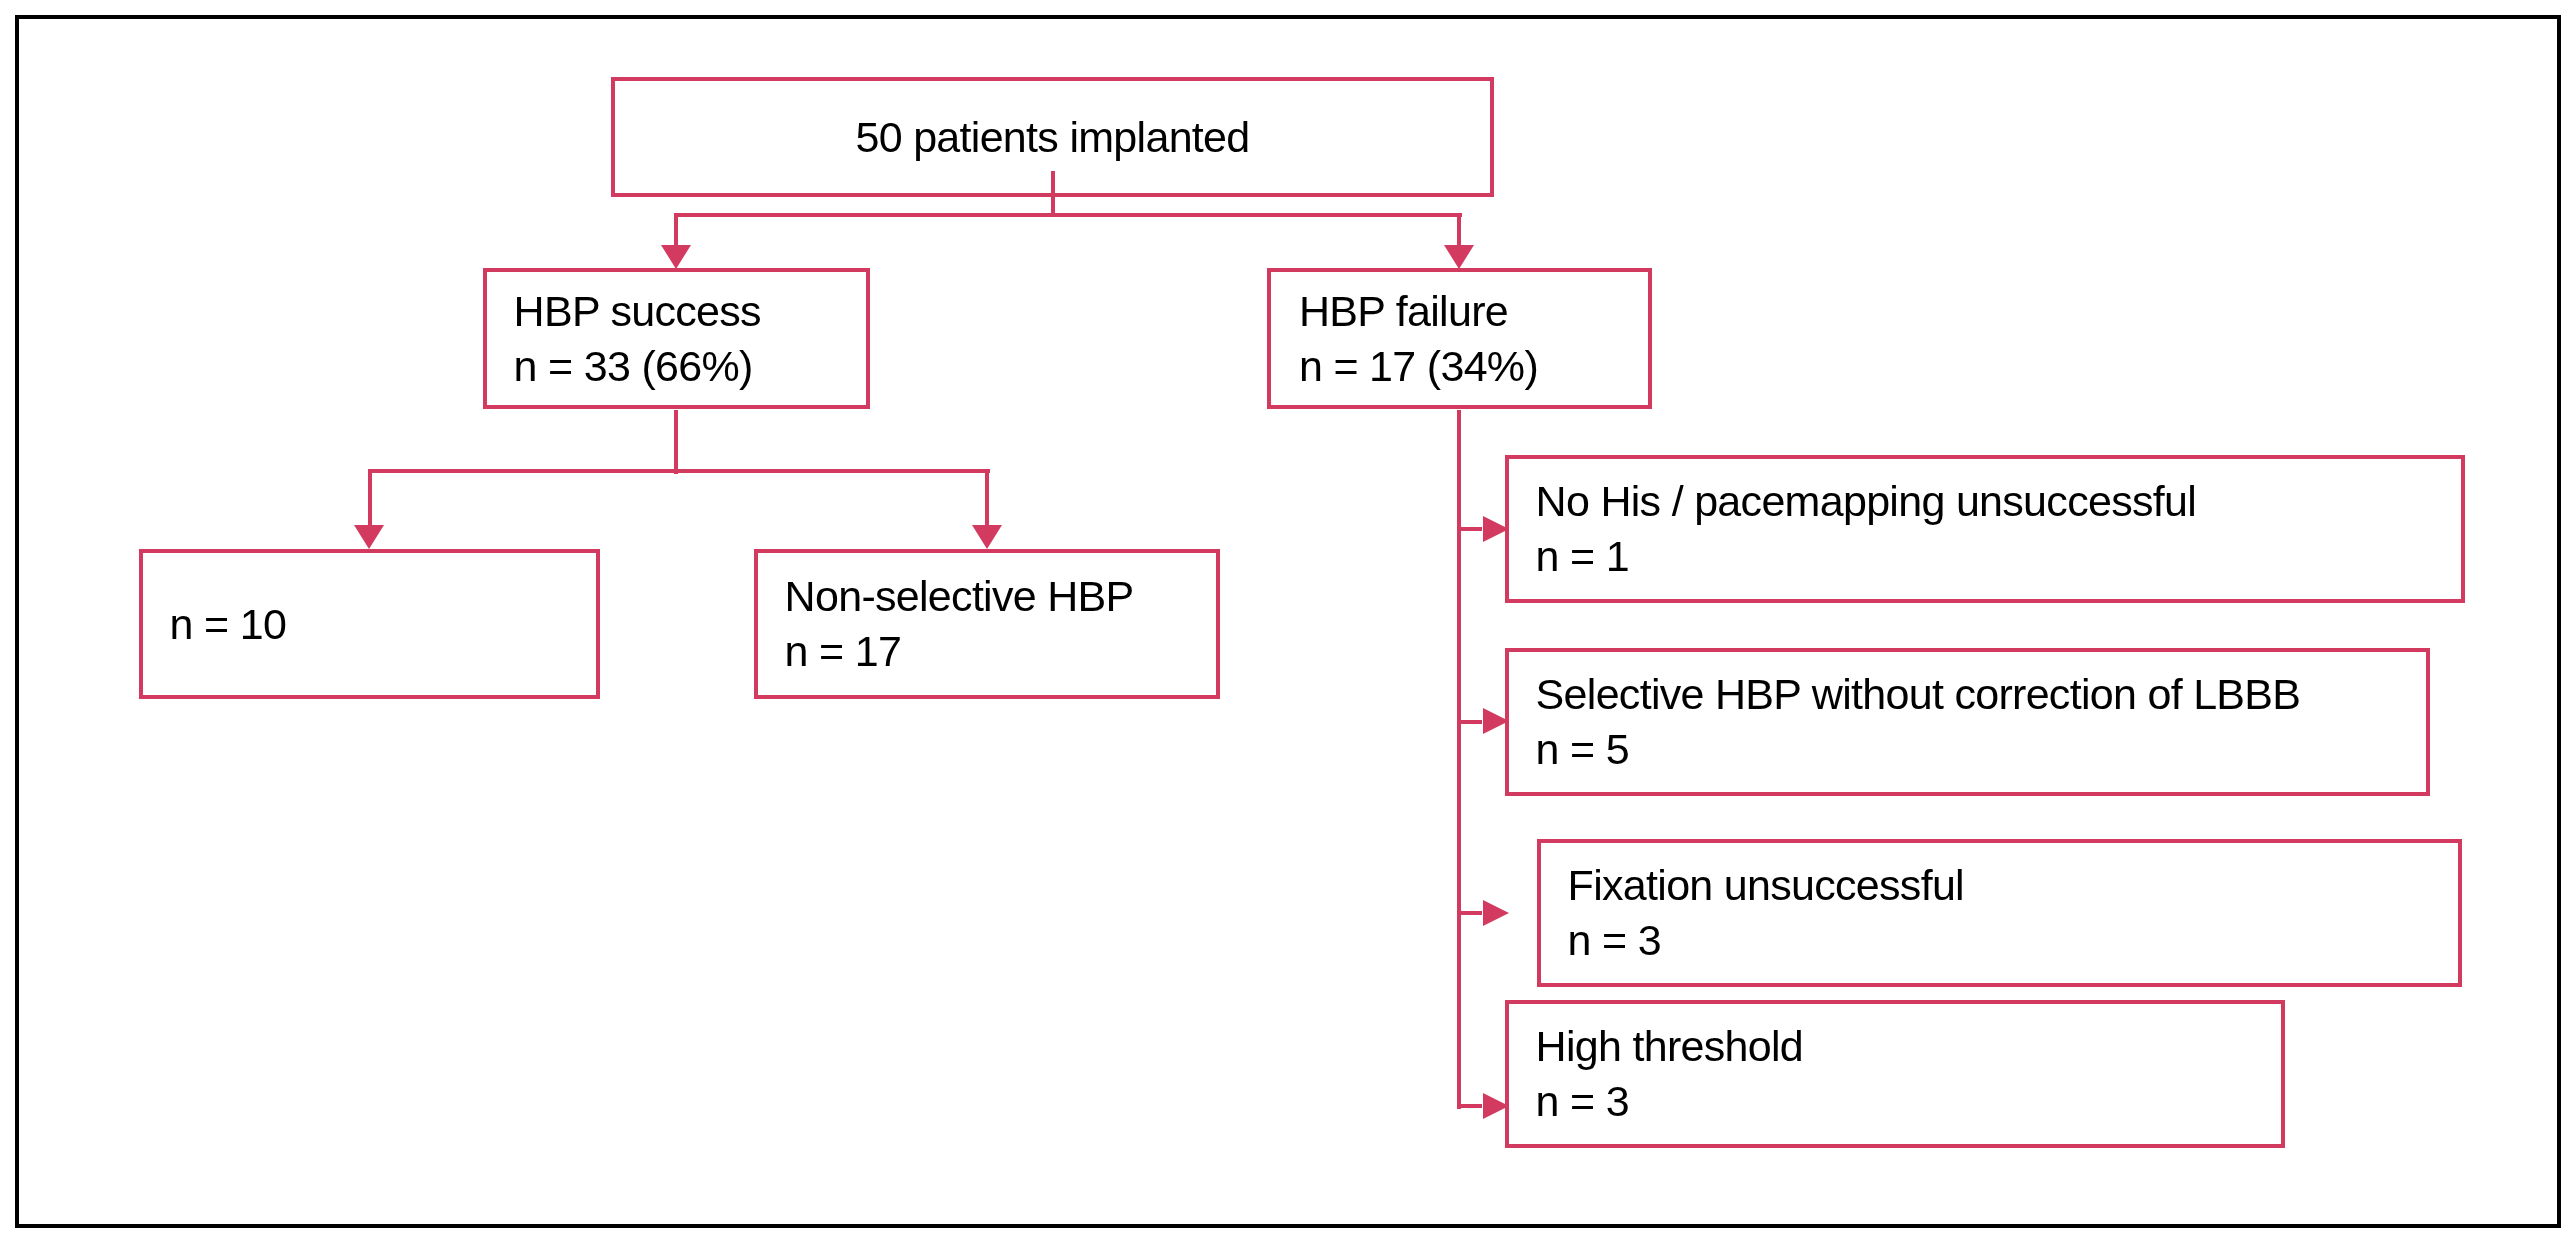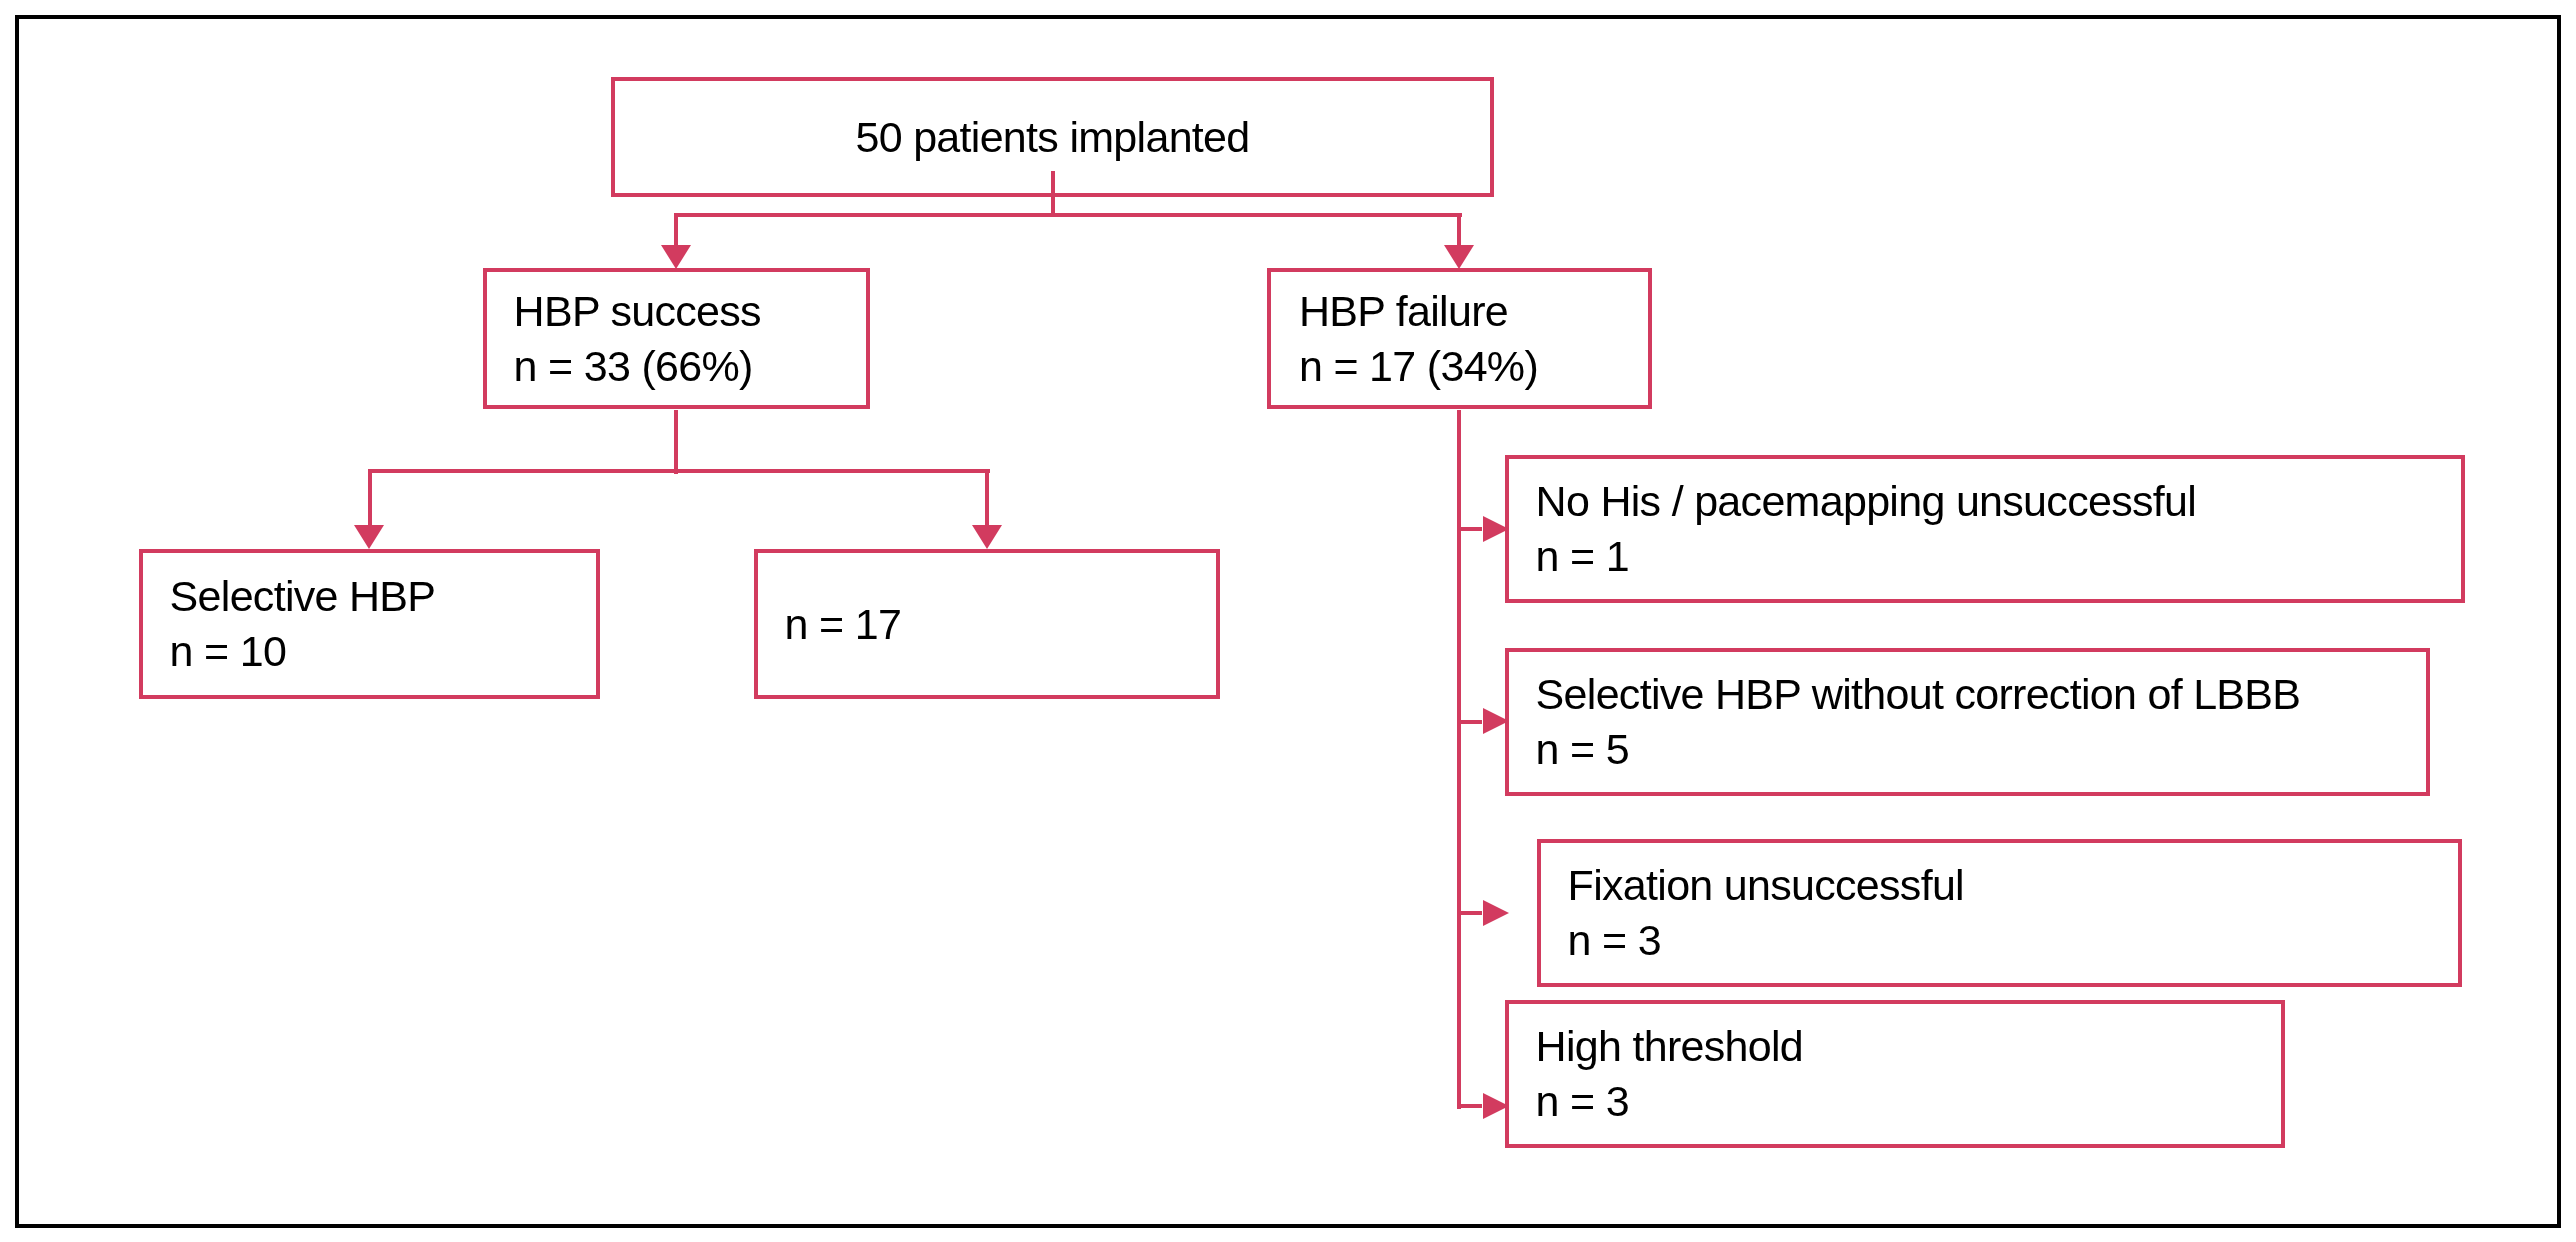--- a/index.html
+++ b/index.html
@@ -69,25 +69,25 @@
     <span>HBP success</span>
     <span>n = 33 (66%)</span>
   </div>
 
   <div class="node left" id="n-failure">
     <span>HBP failure</span>
     <span>n = 17 (34%)</span>
   </div>
 
   <div class="node left" id="n-selective">
-    <span>Selective HBP</span>
     <span>n = 10</span>
   </div>
 
   <div class="node left" id="n-nonselective">
+    <span>Non-selective HBP</span>
     <span>n = 17</span>
   </div>
 
   <div class="node left" id="n-r0">
     <span>No His / pacemapping unsuccessful</span>
     <span>n = 1</span>
   </div>
 
   <div class="node left" id="n-r1">
     <span>Selective HBP without correction of LBBB</span>

